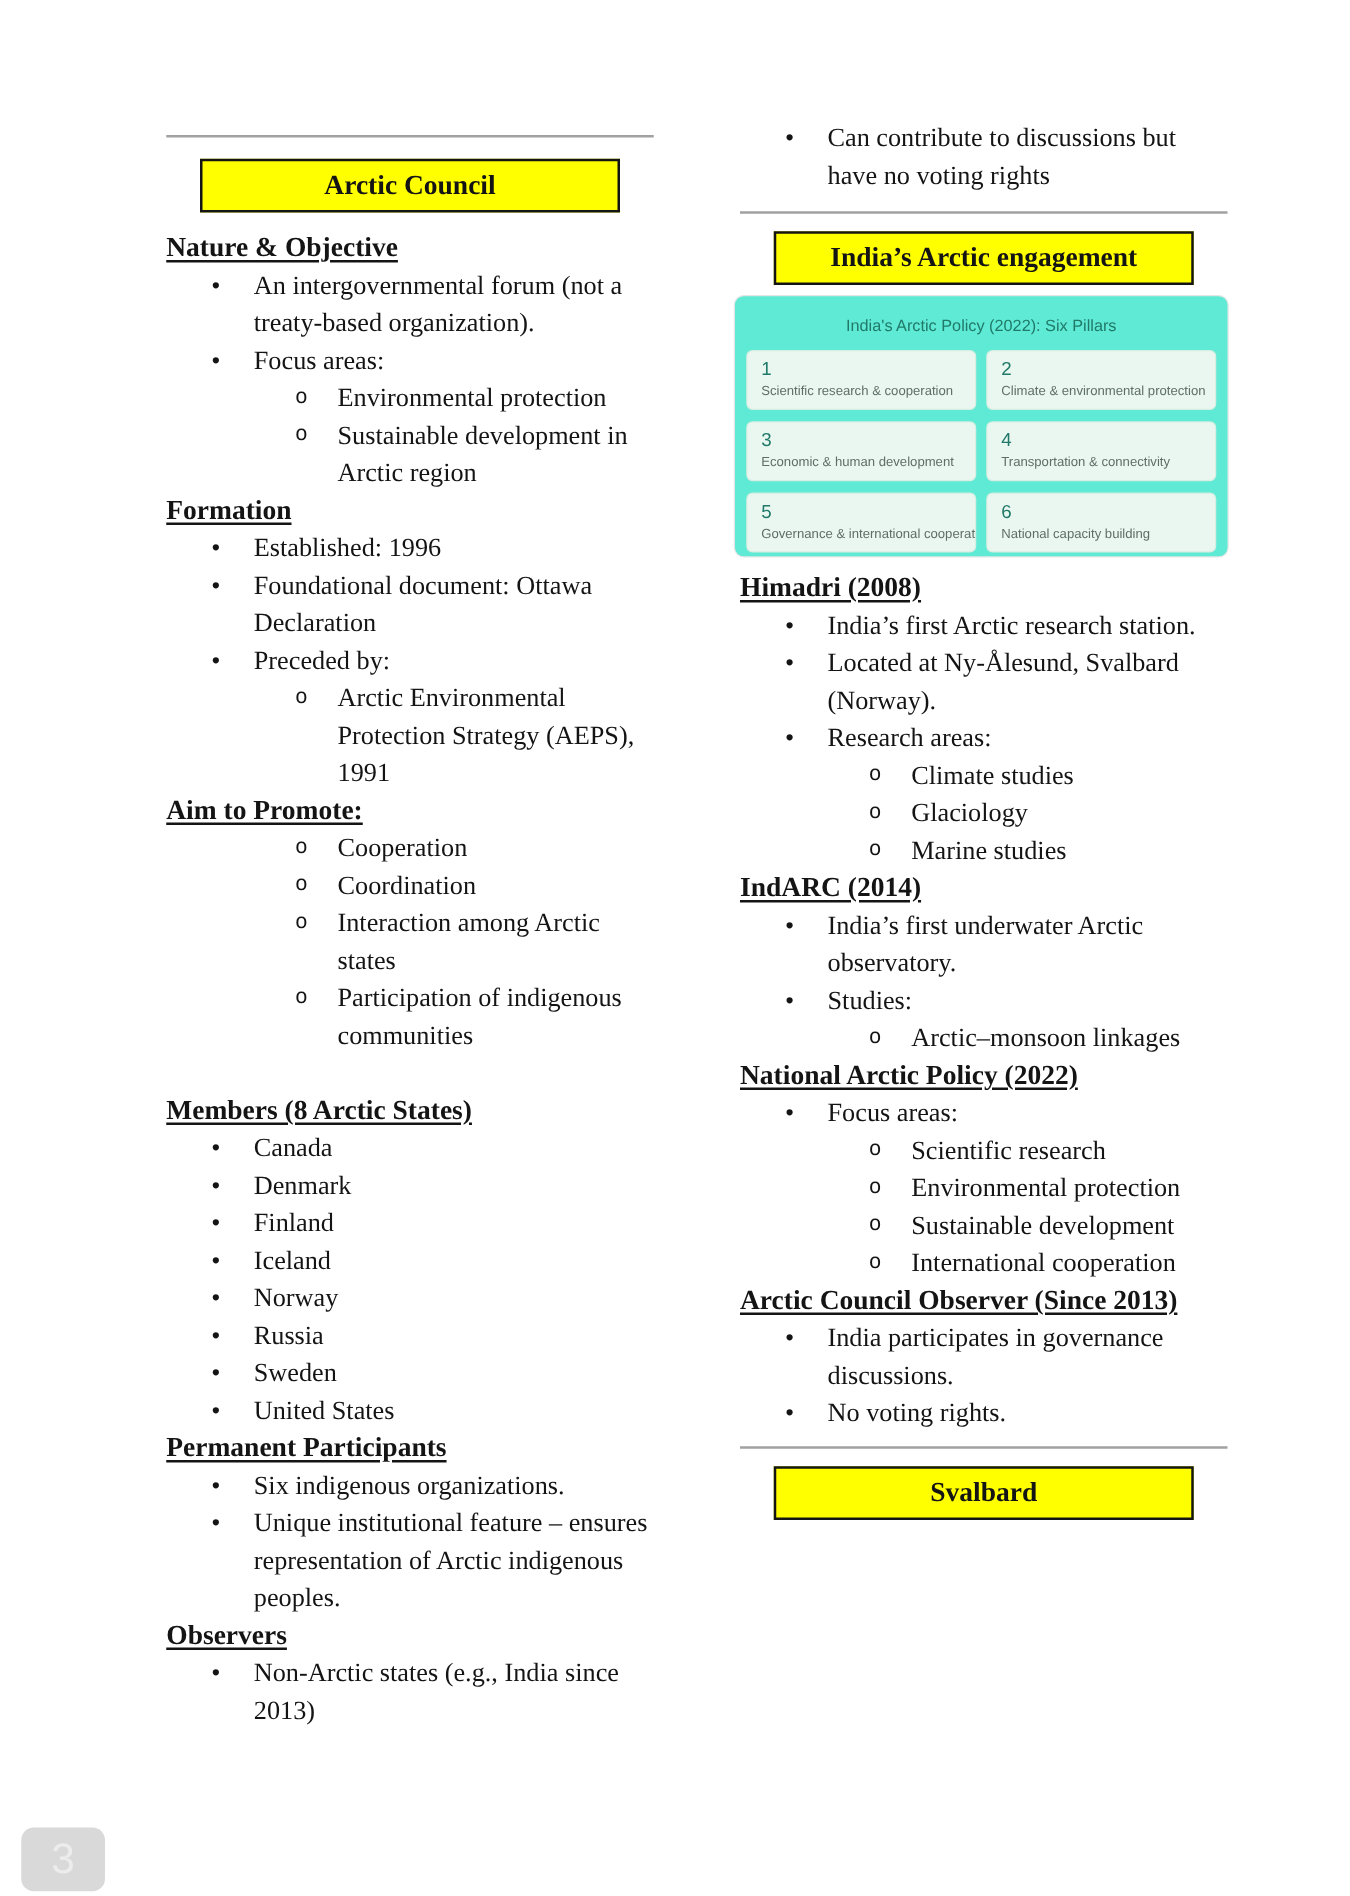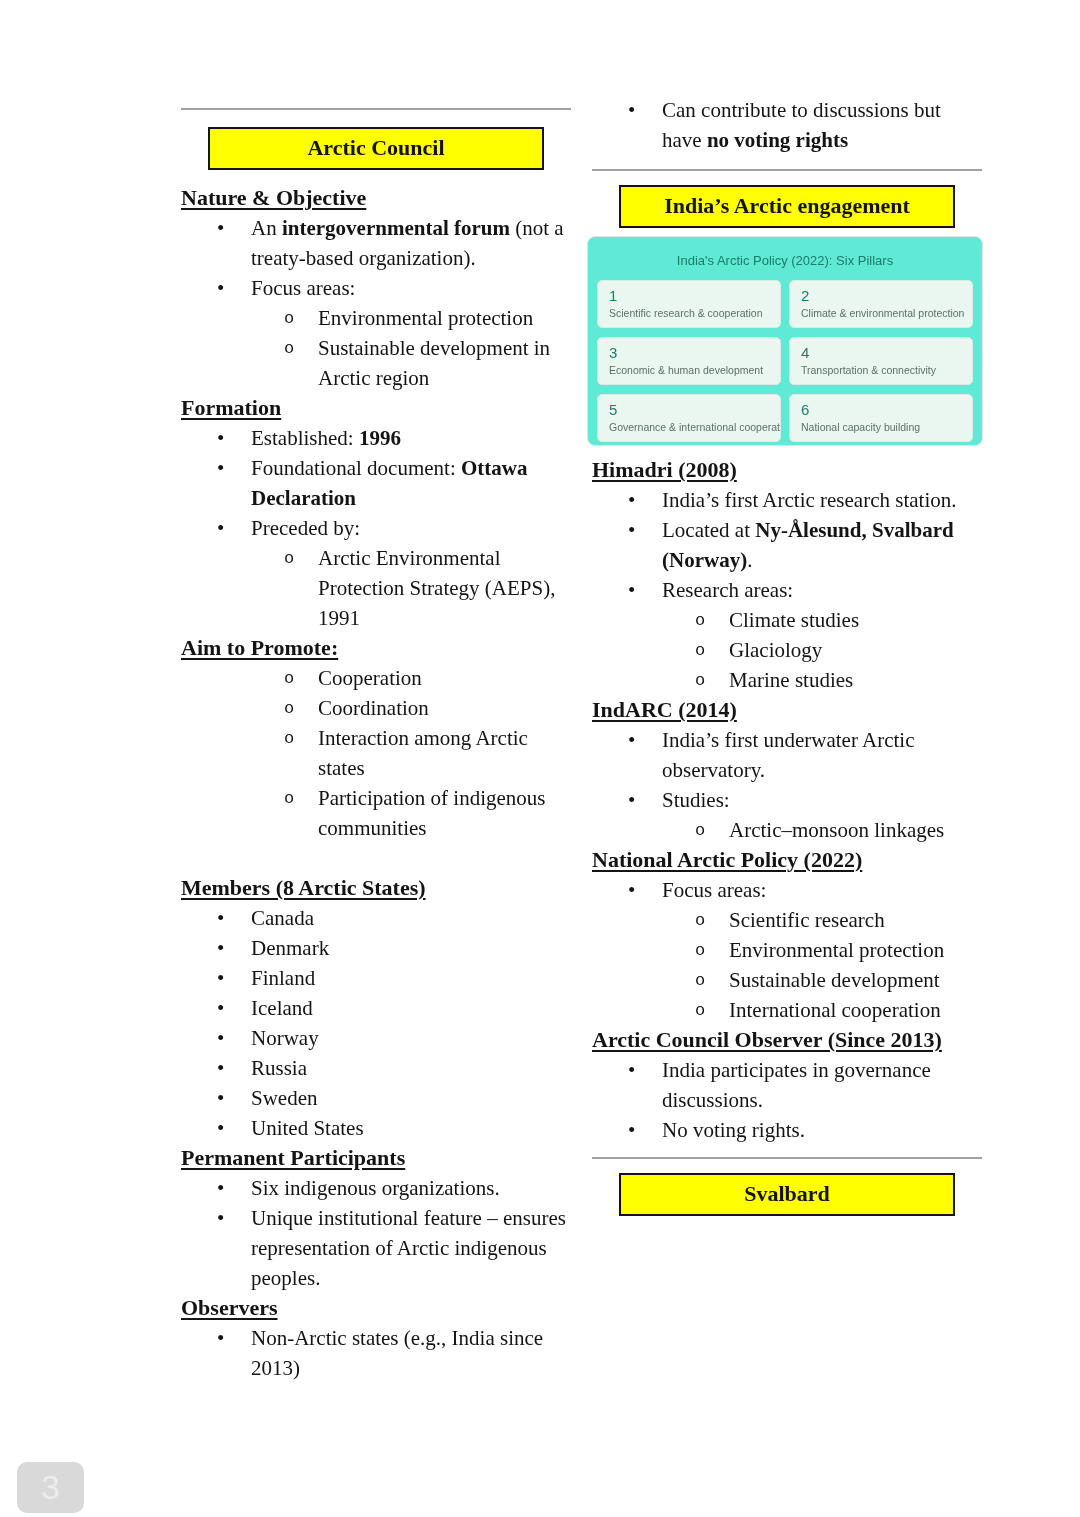--- a/index.html
+++ b/index.html
@@ -2,21 +2,21 @@
 <html><head>
 <meta charset="utf-8">
 <style>
   html,body{margin:0;padding:0;}
   body{
     width:1080px;height:1517px;position:relative;overflow:hidden;
     background:#ffffff;color:#141414;
     font-family:"Liberation Serif", serif;
   }
   .col{position:absolute;font-size:21px;line-height:30px;}
-  #left-col{left:133px;top:100px;width:390px;margin-left:48px;}
+  #left-col{left:133px;top:100px;width:390px;}
   #right-col{left:592px;top:88px;width:390px;}
 
   .rule{border:none;border-top:2px solid #a1a1a1;height:0;margin:0;}
   .rule-left-top{margin-top:8px;}
   .rule-after-intro{margin-top:14px;}
   .rule-before-svalbard{margin-top:12px;}
 
   .hl-box{
     width:336px;margin:17px auto 13px;box-sizing:border-box;
     background:#ffff00;border:2px solid #141414;
@@ -36,21 +36,21 @@
   .gap-before{margin-top:30px;}
 
   .li{position:relative;}
   .li.level1{padding-left:70px;}
   .li.level1::before{content:"\2022";position:absolute;left:36px;}
   .li.level2{padding-left:137px;}
   .li.level2::before{
     content:"o";position:absolute;left:103px;top:1px;
     font-family:"Liberation Mono", monospace;font-size:17px;
   }
-  .li b{font-weight:bold;}
+  .li b{font-weight:normal;}
 
   .intro-list{margin-top:7px;}
 
   
   .pillars{
     margin:8px 0 0 -5px;width:396px;height:210px;box-sizing:border-box;
     background:#5eead4;border:1px solid #e4e6e5;border-radius:8px;
     font-family:"Liberation Sans", sans-serif;
     padding-top:16px;
   }

